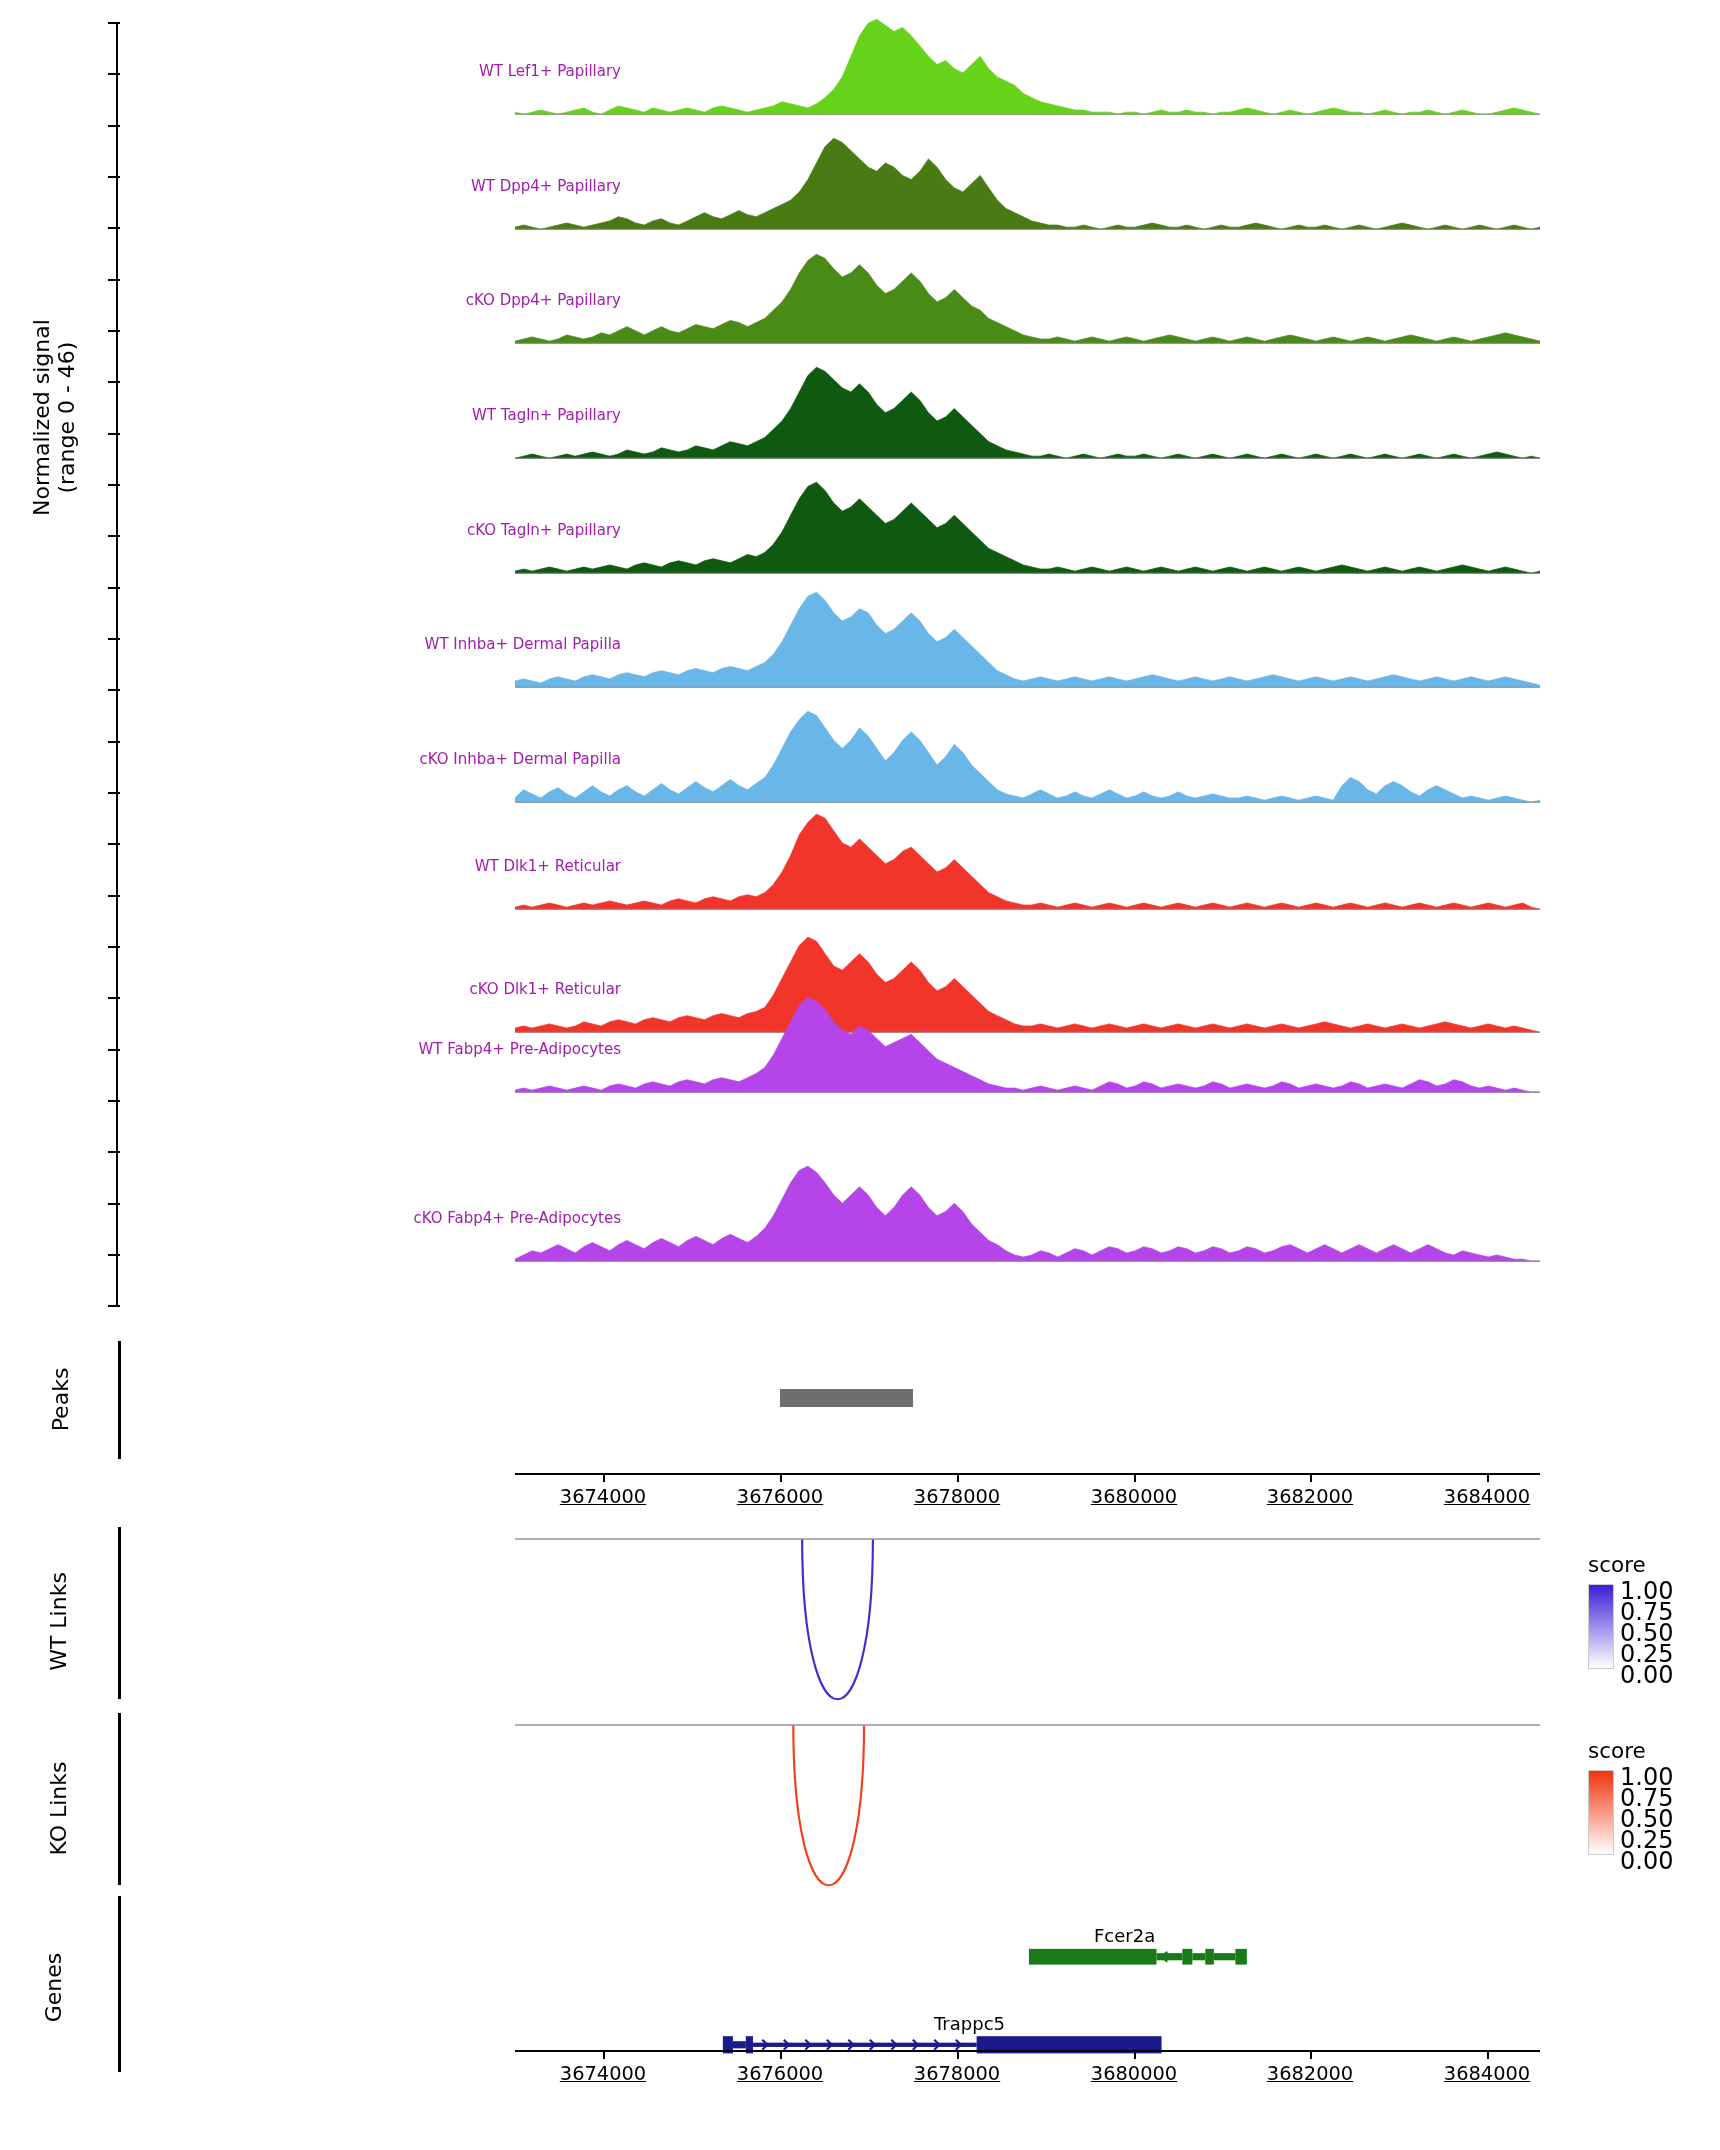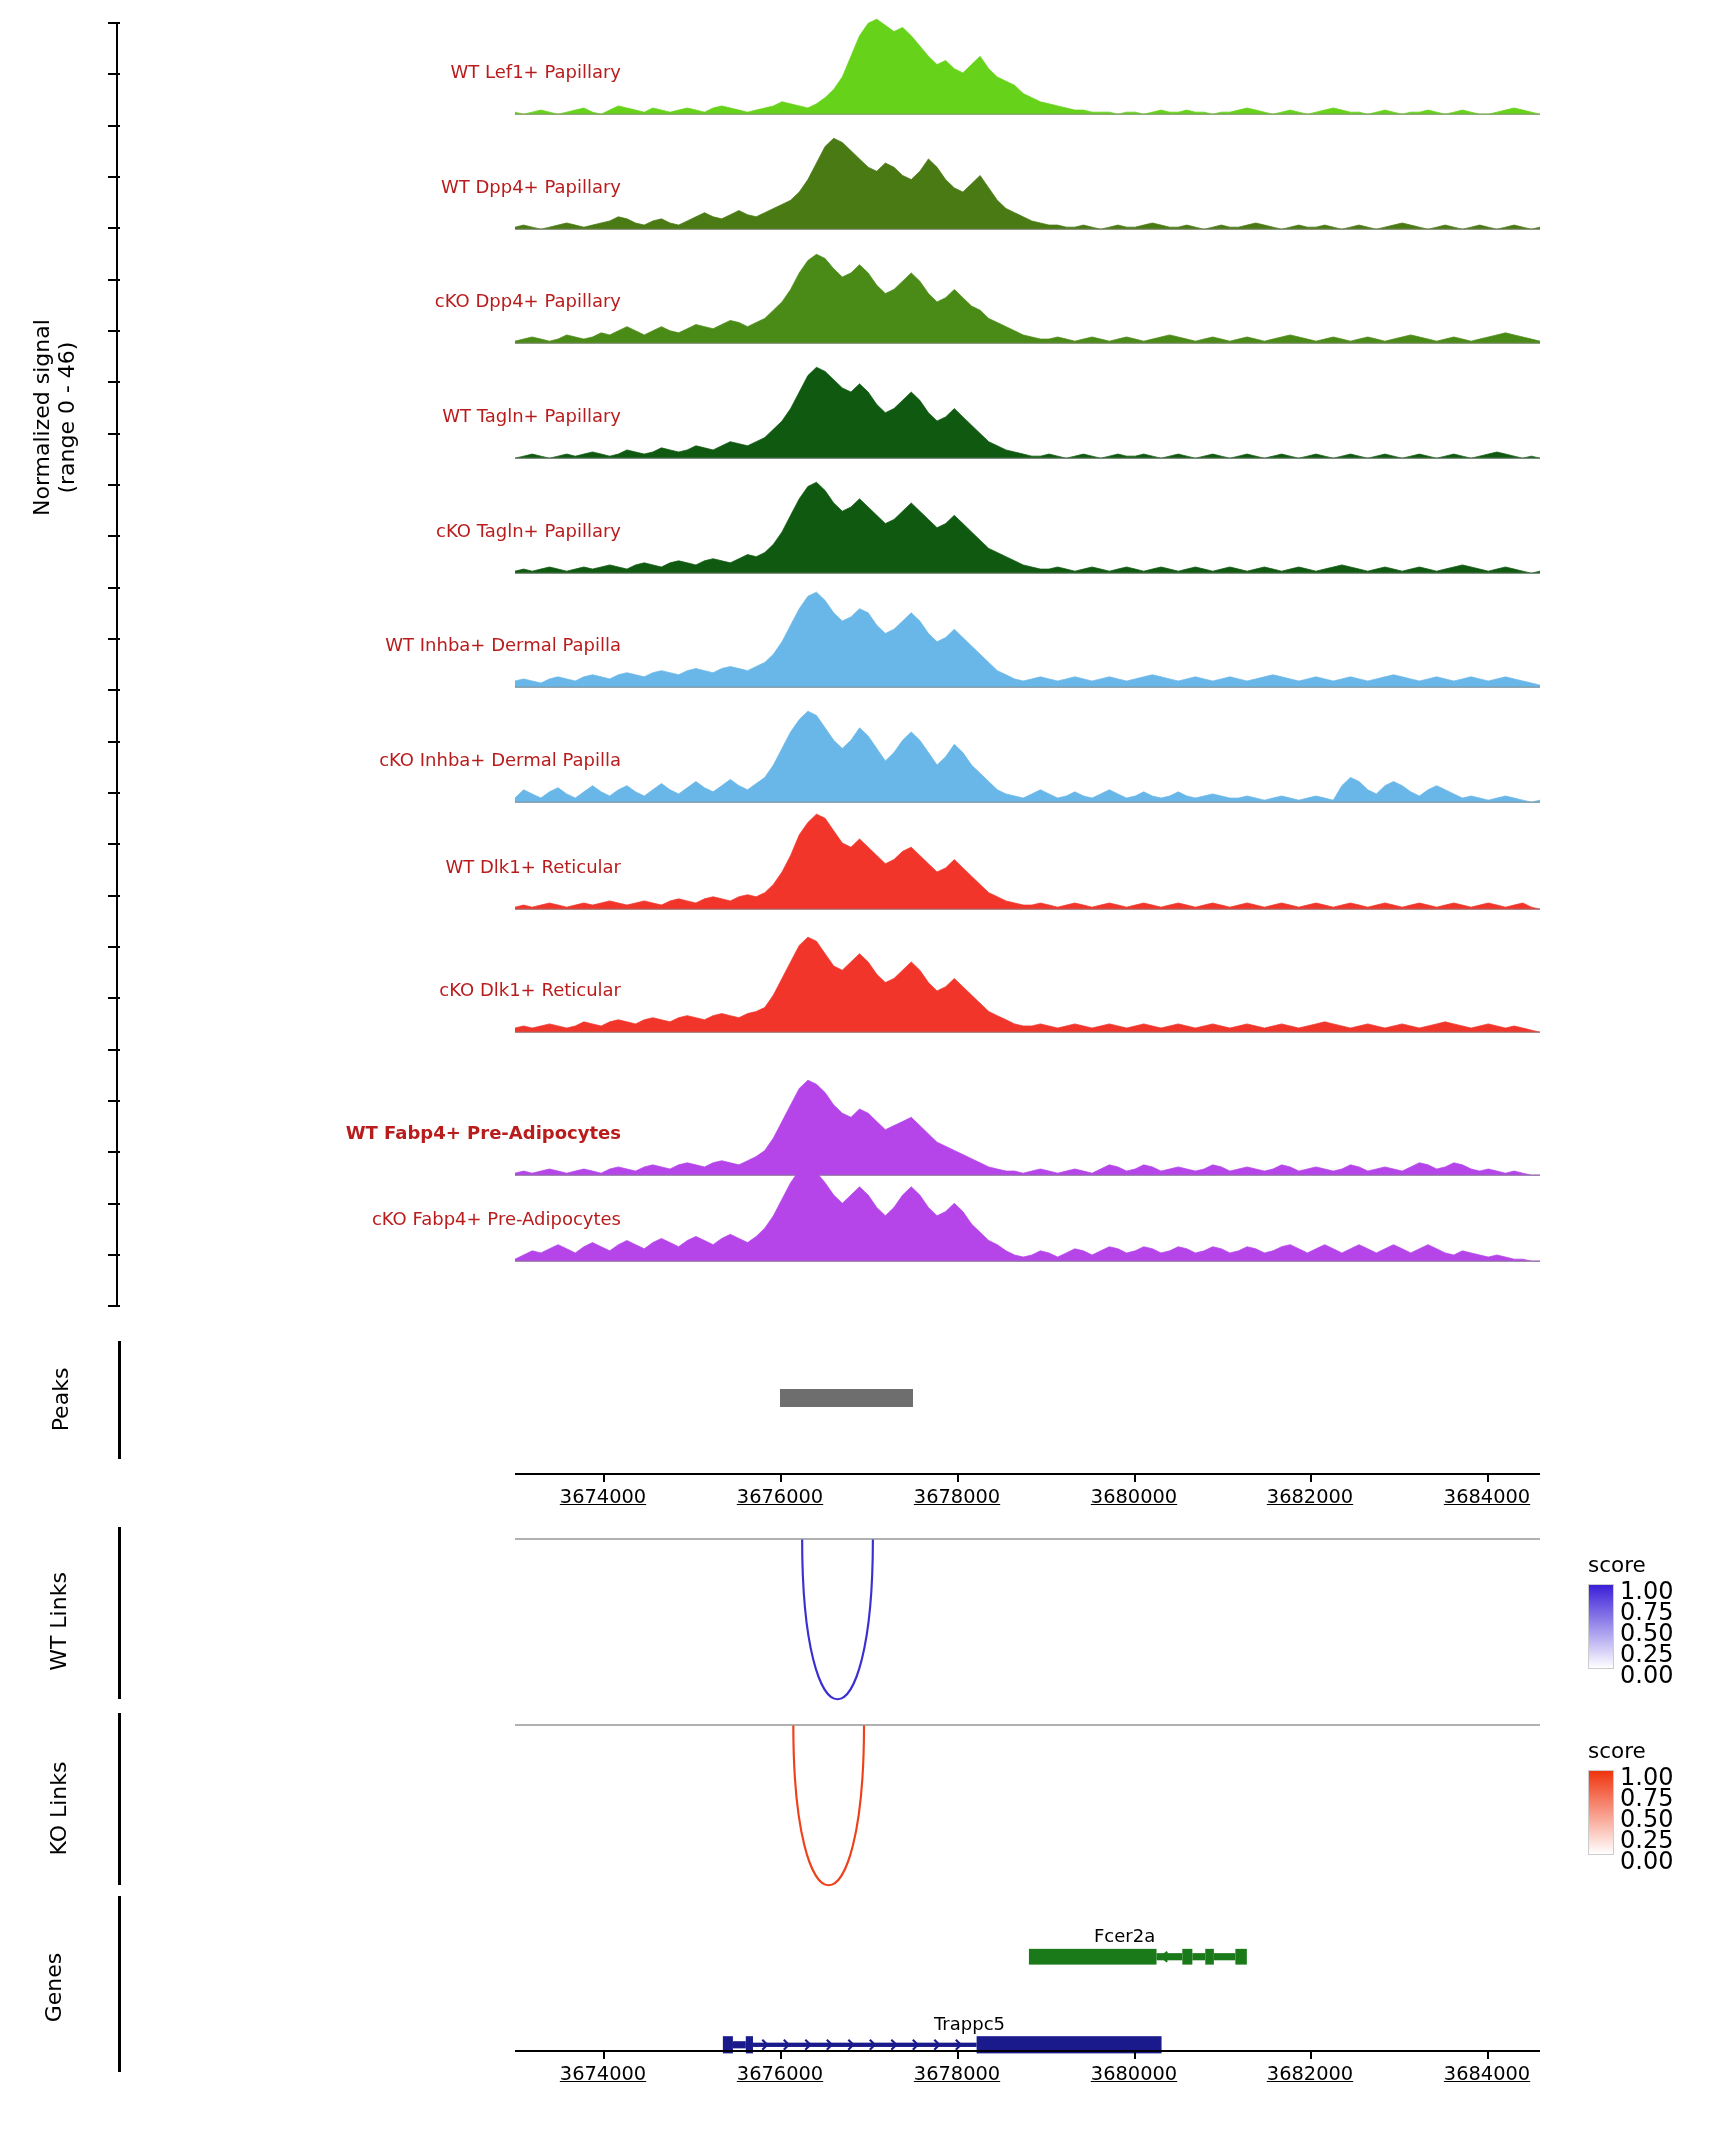--- a/index.html
+++ b/index.html
@@ -12,21 +12,21 @@
     overflow:hidden;
   }
   .root { position:absolute; inset:0; }
 
   
   #coverage-area { position:absolute; left:0; top:0; width:1721px; height:1333px; }
 
   .track-row { position:absolute; left:0; width:1721px; height:115px; }
   .track-label {
     position:absolute; right:1100px; top:50%; transform:translateY(-50%);
-    font-size:18px; color:#b91c1c; white-space:nowrap; text-align:right;
+    font-size:15px; color:#a21caf; white-space:nowrap; text-align:right;
   }
   .track-plot {
     position:absolute; left:515px; top:0; width:1025px; height:115px;
   }
   .track-plot svg { display:block; width:100%; height:100%; }
 
   
   #cov-axis { position:absolute; left:108px; top:21.5px; width:16px; height:1283px; }
   #cov-axis .spine { position:absolute; left:8px; top:0; width:2.2px; height:100%; background:#000; }
   #cov-axis .tick { position:absolute; left:0; width:11.5px; height:2.2px; background:#000; }
@@ -198,21 +198,21 @@
         </div>
         <div class="track-row" style="top: 931px;">
           <div class="track-label">cKO Dlk1+ Reticular</div>
           <div class="track-plot">
             <svg viewBox="0 0 1430 150" preserveAspectRatio="none">
               <path d="M 0 132 L 0.0 126.6 L 12.0 123.9 L 24.0 126.6 L 36.1 123.9 L 48.1 121.2 L 60.1 123.9 L 72.1 126.6 L 84.1 123.9 L 96.1 118.5 L 108.2 121.2 L 120.2 123.9 L 132.2 118.5 L 144.2 115.8 L 156.2 118.5 L 168.2 121.2 L 180.3 115.8 L 192.3 113.1 L 204.3 115.8 L 216.3 118.5 L 228.3 113.1 L 240.3 110.4 L 252.4 113.1 L 264.4 115.8 L 276.4 110.4 L 288.4 107.7 L 300.4 110.4 L 312.4 113.1 L 324.5 107.7 L 336.5 105.0 L 348.5 99.7 L 360.5 83.5 L 372.5 61.9 L 384.5 40.3 L 396.6 18.8 L 408.6 8.0 L 420.6 13.4 L 432.6 29.6 L 444.6 45.7 L 456.6 51.1 L 468.7 40.3 L 480.7 29.6 L 492.7 40.3 L 504.7 56.5 L 516.7 67.3 L 528.7 61.9 L 540.8 51.1 L 552.8 40.3 L 564.8 51.1 L 576.8 67.3 L 588.8 78.1 L 600.8 72.7 L 612.9 61.9 L 624.9 72.7 L 636.9 83.5 L 648.9 94.3 L 660.9 105.0 L 672.9 110.4 L 685.0 115.8 L 697.0 121.2 L 709.0 123.9 L 721.0 123.9 L 733.0 121.2 L 745.0 123.9 L 757.1 126.6 L 769.1 123.9 L 781.1 121.2 L 793.1 123.9 L 805.1 126.6 L 817.1 123.9 L 829.2 121.2 L 841.2 123.9 L 853.2 126.6 L 865.2 123.9 L 877.2 121.2 L 889.2 123.9 L 901.3 126.6 L 913.3 123.9 L 925.3 121.2 L 937.3 123.9 L 949.3 126.6 L 961.3 123.9 L 973.4 121.2 L 985.4 123.9 L 997.4 126.6 L 1009.4 123.9 L 1021.4 121.2 L 1033.4 123.9 L 1045.5 126.6 L 1057.5 123.9 L 1069.5 121.2 L 1081.5 123.9 L 1093.5 126.6 L 1105.5 123.9 L 1117.6 121.2 L 1129.6 118.5 L 1141.6 121.2 L 1153.6 123.9 L 1165.6 126.6 L 1177.6 123.9 L 1189.7 121.2 L 1201.7 123.9 L 1213.7 126.6 L 1225.7 123.9 L 1237.7 121.2 L 1249.7 123.9 L 1261.8 126.6 L 1273.8 123.9 L 1285.8 121.2 L 1297.8 118.5 L 1309.8 121.2 L 1321.8 123.9 L 1333.9 126.6 L 1345.9 123.9 L 1357.9 121.2 L 1369.9 123.9 L 1381.9 126.6 L 1393.9 123.9 L 1406.0 126.6 L 1418.0 129.3 L 1430.0 132.0 L 1430 132 Z" fill="#f2352a" stroke="#f2352a" stroke-width="1"></path>
               <line x1="0" y1="132" x2="1430" y2="132" stroke="#888" stroke-width="1.2"></line>
             </svg>
           </div>
         </div>
-        <div class="track-row" style="top: 1074px; font-weight: bold;">
+        <div class="track-row" style="top: 991px;">
           <div class="track-label">WT Fabp4+ Pre-Adipocytes</div>
           <div class="track-plot">
             <svg viewBox="0 0 1430 150" preserveAspectRatio="none">
               <path d="M 0 132 L 0.0 129.3 L 12.0 126.6 L 24.0 129.3 L 36.1 126.6 L 48.1 123.9 L 60.1 126.6 L 72.1 129.3 L 84.1 126.6 L 96.1 123.9 L 108.2 126.6 L 120.2 129.3 L 132.2 123.9 L 144.2 121.2 L 156.2 123.9 L 168.2 126.6 L 180.3 121.2 L 192.3 118.5 L 204.3 121.2 L 216.3 123.9 L 228.3 118.5 L 240.3 115.8 L 252.4 118.5 L 264.4 121.2 L 276.4 115.8 L 288.4 113.1 L 300.4 115.8 L 312.4 118.5 L 324.5 113.1 L 336.5 107.7 L 348.5 99.7 L 360.5 83.5 L 372.5 61.9 L 384.5 40.3 L 396.6 18.8 L 408.6 8.0 L 420.6 13.4 L 432.6 24.2 L 444.6 40.3 L 456.6 51.1 L 468.7 56.5 L 480.7 45.7 L 492.7 51.1 L 504.7 61.9 L 516.7 72.7 L 528.7 67.3 L 540.8 61.9 L 552.8 56.5 L 564.8 67.3 L 576.8 78.1 L 588.8 88.9 L 600.8 94.3 L 612.9 99.7 L 624.9 105.0 L 636.9 110.4 L 648.9 115.8 L 660.9 121.2 L 672.9 123.9 L 685.0 126.6 L 697.0 126.6 L 709.0 129.3 L 721.0 126.6 L 733.0 123.9 L 745.0 126.6 L 757.1 129.3 L 769.1 126.6 L 781.1 123.9 L 793.1 126.6 L 805.1 129.3 L 817.1 123.9 L 829.2 118.5 L 841.2 121.2 L 853.2 126.6 L 865.2 123.9 L 877.2 118.5 L 889.2 121.2 L 901.3 126.6 L 913.3 123.9 L 925.3 121.2 L 937.3 123.9 L 949.3 126.6 L 961.3 123.9 L 973.4 118.5 L 985.4 121.2 L 997.4 126.6 L 1009.4 123.9 L 1021.4 121.2 L 1033.4 123.9 L 1045.5 126.6 L 1057.5 123.9 L 1069.5 118.5 L 1081.5 121.2 L 1093.5 126.6 L 1105.5 123.9 L 1117.6 121.2 L 1129.6 123.9 L 1141.6 126.6 L 1153.6 123.9 L 1165.6 118.5 L 1177.6 121.2 L 1189.7 126.6 L 1201.7 123.9 L 1213.7 121.2 L 1225.7 123.9 L 1237.7 126.6 L 1249.7 121.2 L 1261.8 115.8 L 1273.8 118.5 L 1285.8 123.9 L 1297.8 121.2 L 1309.8 115.8 L 1321.8 118.5 L 1333.9 123.9 L 1345.9 126.6 L 1357.9 123.9 L 1369.9 126.6 L 1381.9 129.3 L 1393.9 126.6 L 1406.0 129.3 L 1418.0 132.0 L 1430.0 132.0 L 1430 132 Z" fill="#b545e8" stroke="#b545e8" stroke-width="1"></path>
               <line x1="0" y1="132" x2="1430" y2="132" stroke="#888" stroke-width="1.2"></line>
             </svg>
           </div>
         </div>
         <div class="track-row" style="top: 1160px;">
           <div class="track-label">cKO Fabp4+ Pre-Adipocytes</div>

